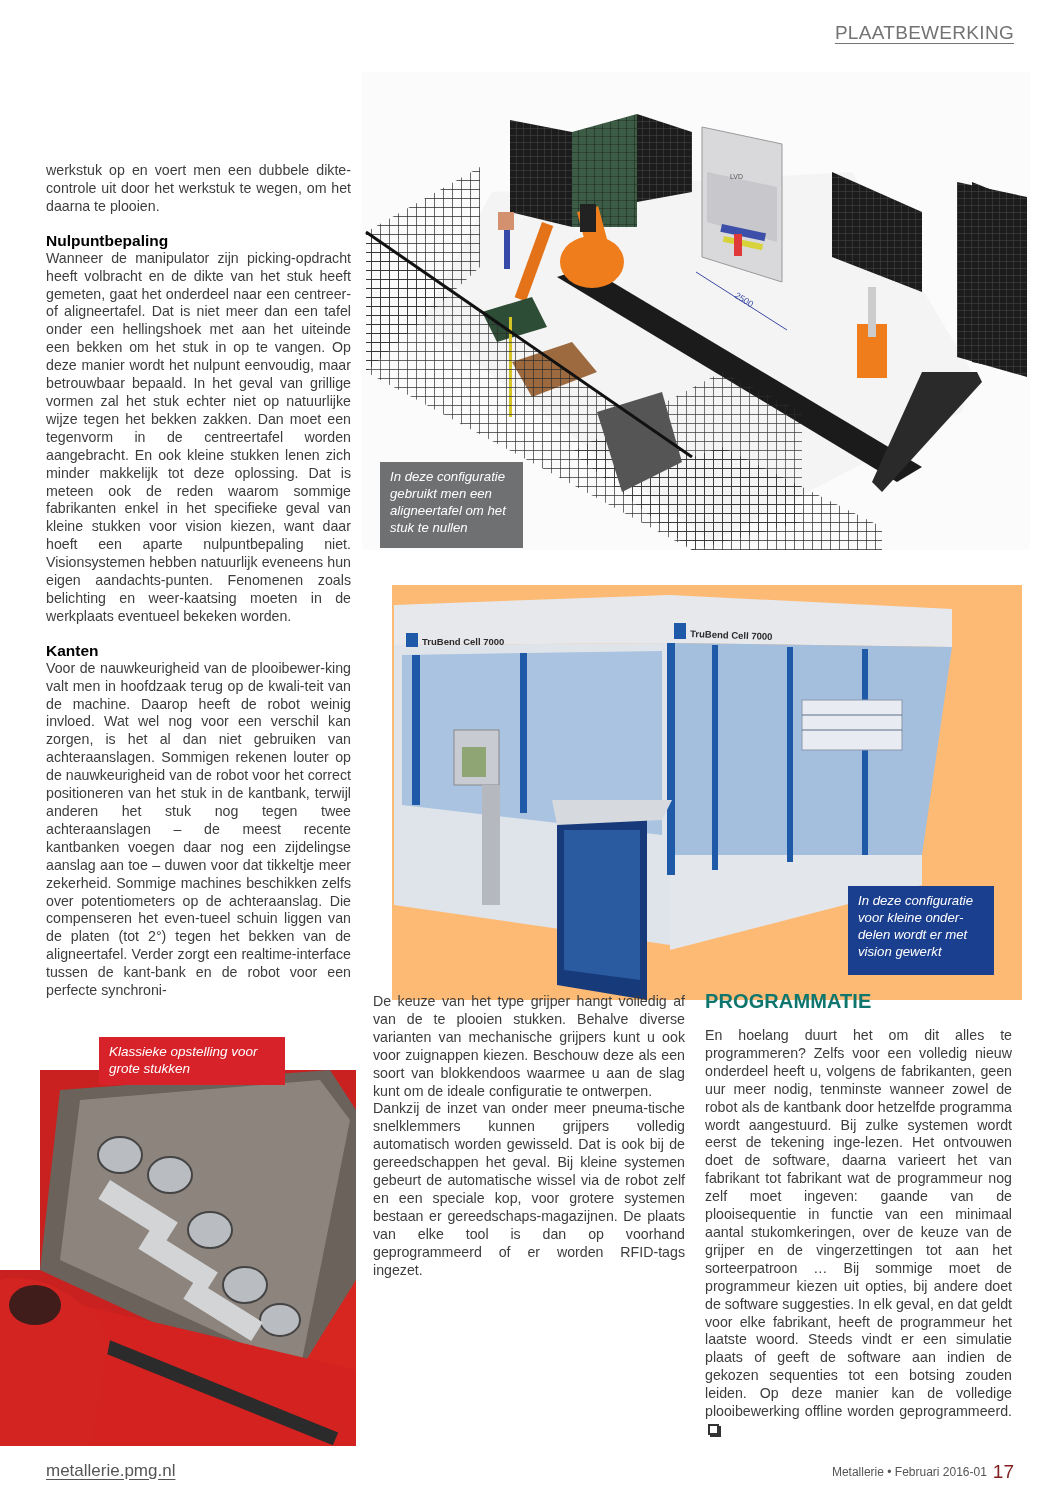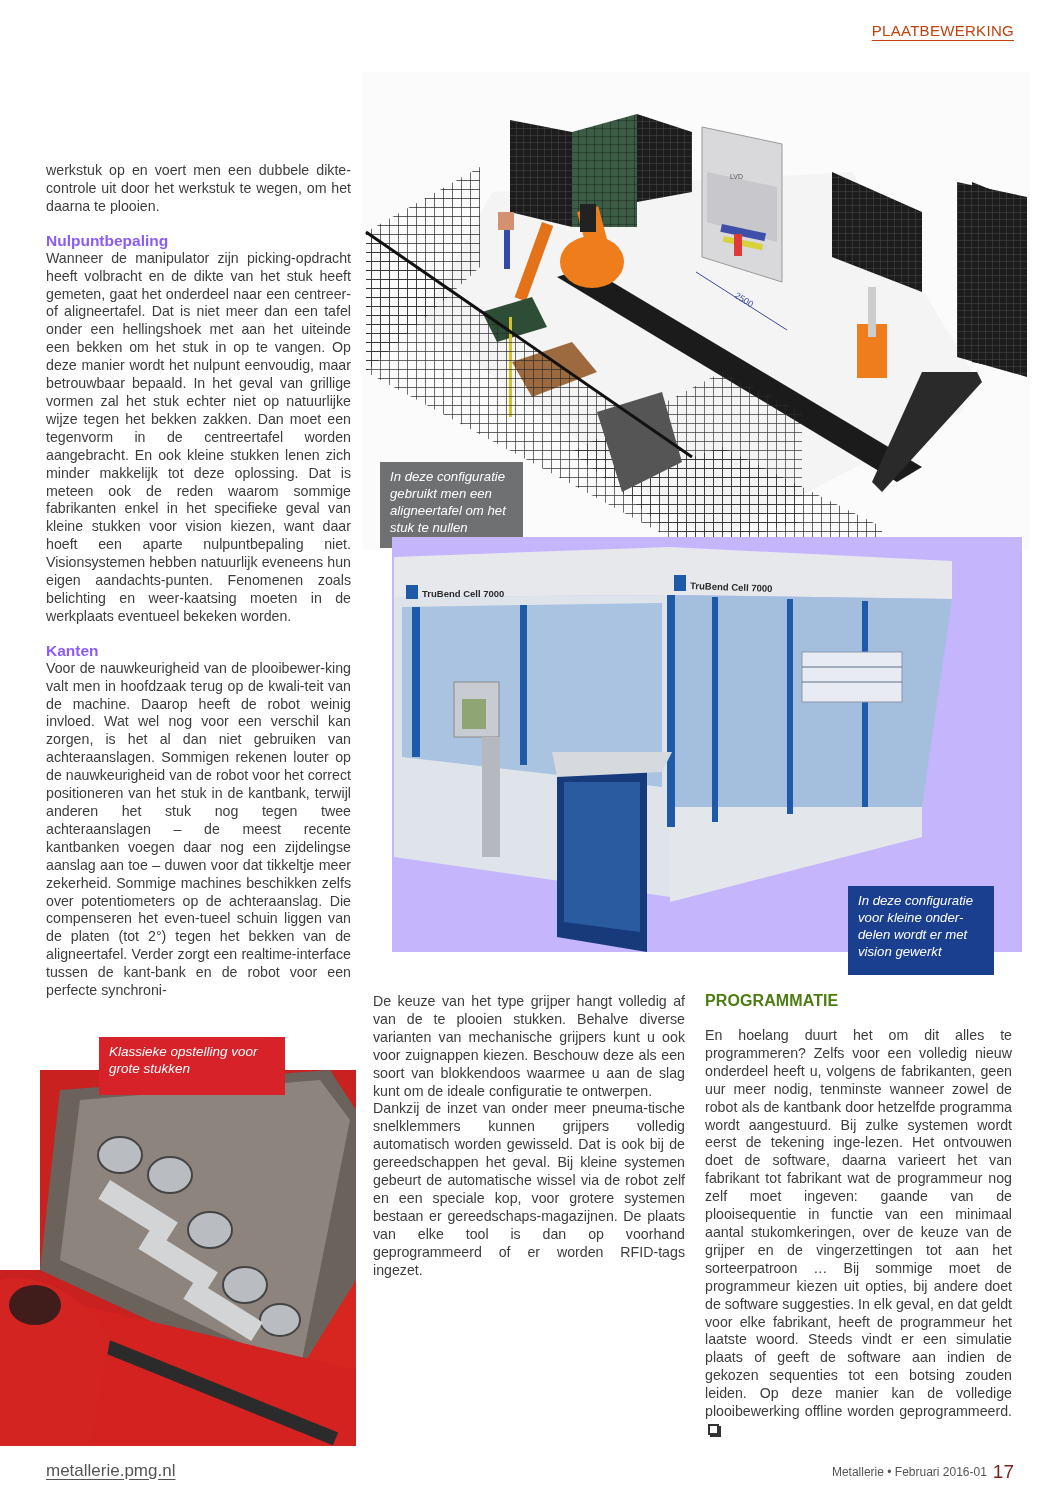--- a/index.html
+++ b/index.html
@@ -1,43 +1,43 @@
 <!DOCTYPE html>
 <html><head>
   <meta charset="utf-8">
   <style>
     * { box-sizing: border-box; margin: 0; padding: 0; }
     html, body { width: 1058px; height: 1496px; background: #ffffff; overflow: hidden; }
     body { position: relative; font-family: "Liberation Sans", "DejaVu Sans", sans-serif; color: #3a3a3a; }
 
     .section-label {
       position: absolute; top: 22px; right: 44px;
-      font-size: 15px; letter-spacing: 0.3px; color: #c2410c;
+      font-size: 19px; letter-spacing: 0.3px; color: #737373;
       text-decoration: underline; text-underline-offset: 4px;
       font-family: "Liberation Sans Narrow", "Liberation Sans", sans-serif;
     }
 
     .col { position: absolute; font-size: 14.2px; line-height: 17.9px; text-align: justify; color: #3d3d3d; }
     .col p { margin: 0; }
-    .col h3 { font-size: 15.5px; font-weight: bold; color: #8b5cf6; margin-top: 16px; line-height: 18px; }
-    .col h2 { font-size: 16px; font-weight: bold; color: #4d7c0f; letter-spacing: 0.1px; line-height: 20px; }
+    .col h3 { font-size: 15.5px; font-weight: bold; color: #000000; margin-top: 16px; line-height: 18px; }
+    .col h2 { font-size: 20px; font-weight: bold; color: #0f766e; letter-spacing: 0.1px; line-height: 20px; }
 
     #col-left { left: 46px; top: 162px; width: 305px; }
     #col-mid { left: 373px; top: 993px; width: 312px; }
     #col-right { left: 705px; top: 991px; width: 307px; }
 
     .fig { position: absolute; overflow: hidden; }
     #fig-top { left: 362px; top: 72px; width: 668px; height: 478px; background: #fbfbfb; }
-    #fig-cell { left: 392px; top: 537px; width: 630px; height: 415px; background: #c4b5fd; }
+    #fig-cell { left: 392px; top: 585px; width: 630px; height: 415px; background: #fdba74; }
     #fig-robot { left: 0; top: 1070px; width: 356px; height: 376px; background: #d7221f; }
 
     .caption { position: absolute; color: #fff; font-style: italic; font-size: 13.2px; line-height: 17px; padding: 6px 10px; }
     #cap-top { left: 380px; top: 462px; width: 143px; height: 86px; background: #6f7072; }
     #cap-cell { left: 848px; top: 886px; width: 146px; height: 89px; background: #1b3f8f; }
-    #cap-robot { left: 99px; top: 1037px; width: 186px; height: 58px; background: #d7222a; font-size: 13.5px; }
+    #cap-robot { left: 99px; top: 1037px; width: 186px; height: 48px; background: #d7222a; font-size: 13.5px; }
 
     .footer-left { position: absolute; left: 46px; top: 1461px; font-size: 17px; color: #555; text-decoration: underline; text-underline-offset: 3px; font-family: "Liberation Sans Narrow", "Liberation Sans", sans-serif; }
     .footer-right { position: absolute; right: 44px; top: 1461px; font-size: 12px; color: #555; display: flex; align-items: center; gap: 6px; font-family: "Liberation Sans Narrow", "Liberation Sans", sans-serif; }
     .footer-right .pnum { font-size: 19px; color: #7f1d1d; }
     .end-mark { display: inline-block; width: 11px; height: 11px; border: 2px solid #333; box-shadow: 2px 2px 0 #333; vertical-align: -1px; margin-left: 3px; }
   </style>
 </head>
 <body>
 
 <div class="section-label">PLAATBEWERKING</div>

